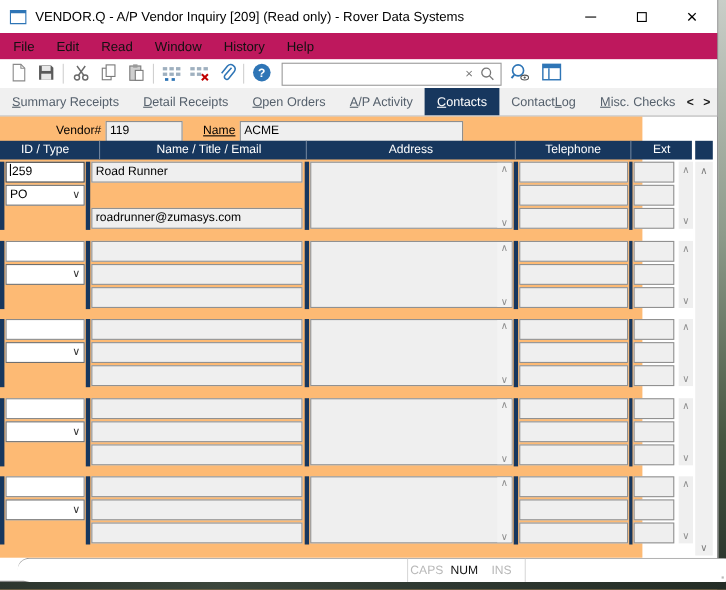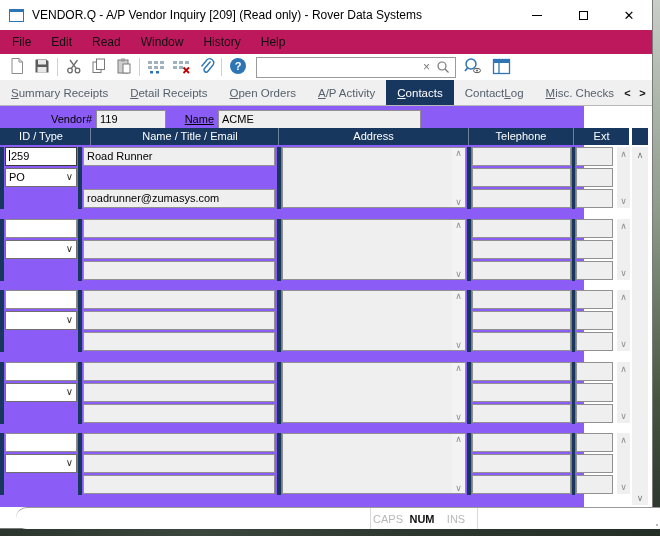--- a/index.html
+++ b/index.html
@@ -53,21 +53,21 @@
   .tabs-scroller { width:624px; overflow:hidden; display:flex; white-space:nowrap; }
   .tab { display:flex; align-items:center; padding:0 11px; font-size:11.5px; color:#55606c; }
   .tab u { text-decoration:underline; }
   .tab.selected { background:#17375E; color:#fff; }
   .tab-sep { width:1px; background:#8a8a8a; margin:5px 0; }
   .tab-scrollbtns { position:absolute; right:2px; top:0; height:26px; display:flex; align-items:center; }
   .tab-arrow { width:15px; height:20px; display:flex; align-items:center; justify-content:center;
     font-weight:700; font-size:11px; color:#111; }
 
   
-  .content { position:absolute; left:0; top:106px; width:584px; height:401px; background:#8b5cf6;padding-left:46px; }
+  .content { position:absolute; left:0; top:106px; width:584px; height:401px; background:#fdba74;padding-left:46px; }
 
   .vendor-row { position:absolute; left:0; top:4px; width:100%; height:19px; }
   .lbl { position:absolute; top:3px; font-size:11px; color:#000; text-align:right; }
   .lbl-vendor { left:20px; width:72px; }
   .lbl-name { left:178px; width:36px;text-decoration:underline; }
   .fld { background:#efefef; border:1px solid #8f8f8f; font-size:11px; line-height:16px; padding:0 3px;
     overflow:hidden; white-space:nowrap; }
   .vendor-fld { position:absolute; left:96px; top:0; width:70px; height:19px; }
   .name-fld { position:absolute; left:218px; top:0; width:203px; height:19px; }
 
@@ -106,21 +106,21 @@
   .main-sb { position:absolute; left:632px; top:41px; width:16px; height:358px; background:#f0f0f0; }
   .sb-arrow { position:absolute; left:0; width:16px; height:15px; display:flex; align-items:center;
     justify-content:center; font-size:9px; color:#7d7d7d; }
   .sb-up { top:0; } .sb-down { bottom:0; }
 
   
   .statusbar { position:absolute; left:16px; top:507px; width:653px; height:22px; background:#fff;
     border-top:1px solid #9a9a9a; display:flex; align-items:center;border-radius:11px; }
   .sb-spacer { width:355px; height:100%; border-right:1px solid #d9d9d9; }
   .indicator { width:34px; text-align:center; font-size:11px; color:#b8b8b8; }
-  .indicator.active { color:#111;font-weight:bold; }
+  .indicator.active { color:#111; }
   .sb-sep2 { width:1px; height:100%; background:#d9d9d9; margin-left:4px; }
   .sb-msg { font-size:12px; color:#000; padding-left:8px; white-space:nowrap; }
   .resize-grip { position:absolute; right:2px; bottom:2px; }
 </style>
 </head>
 <body>
 
 <div class="desktop-right"></div>
 <div class="desktop-bottom"></div>
 

